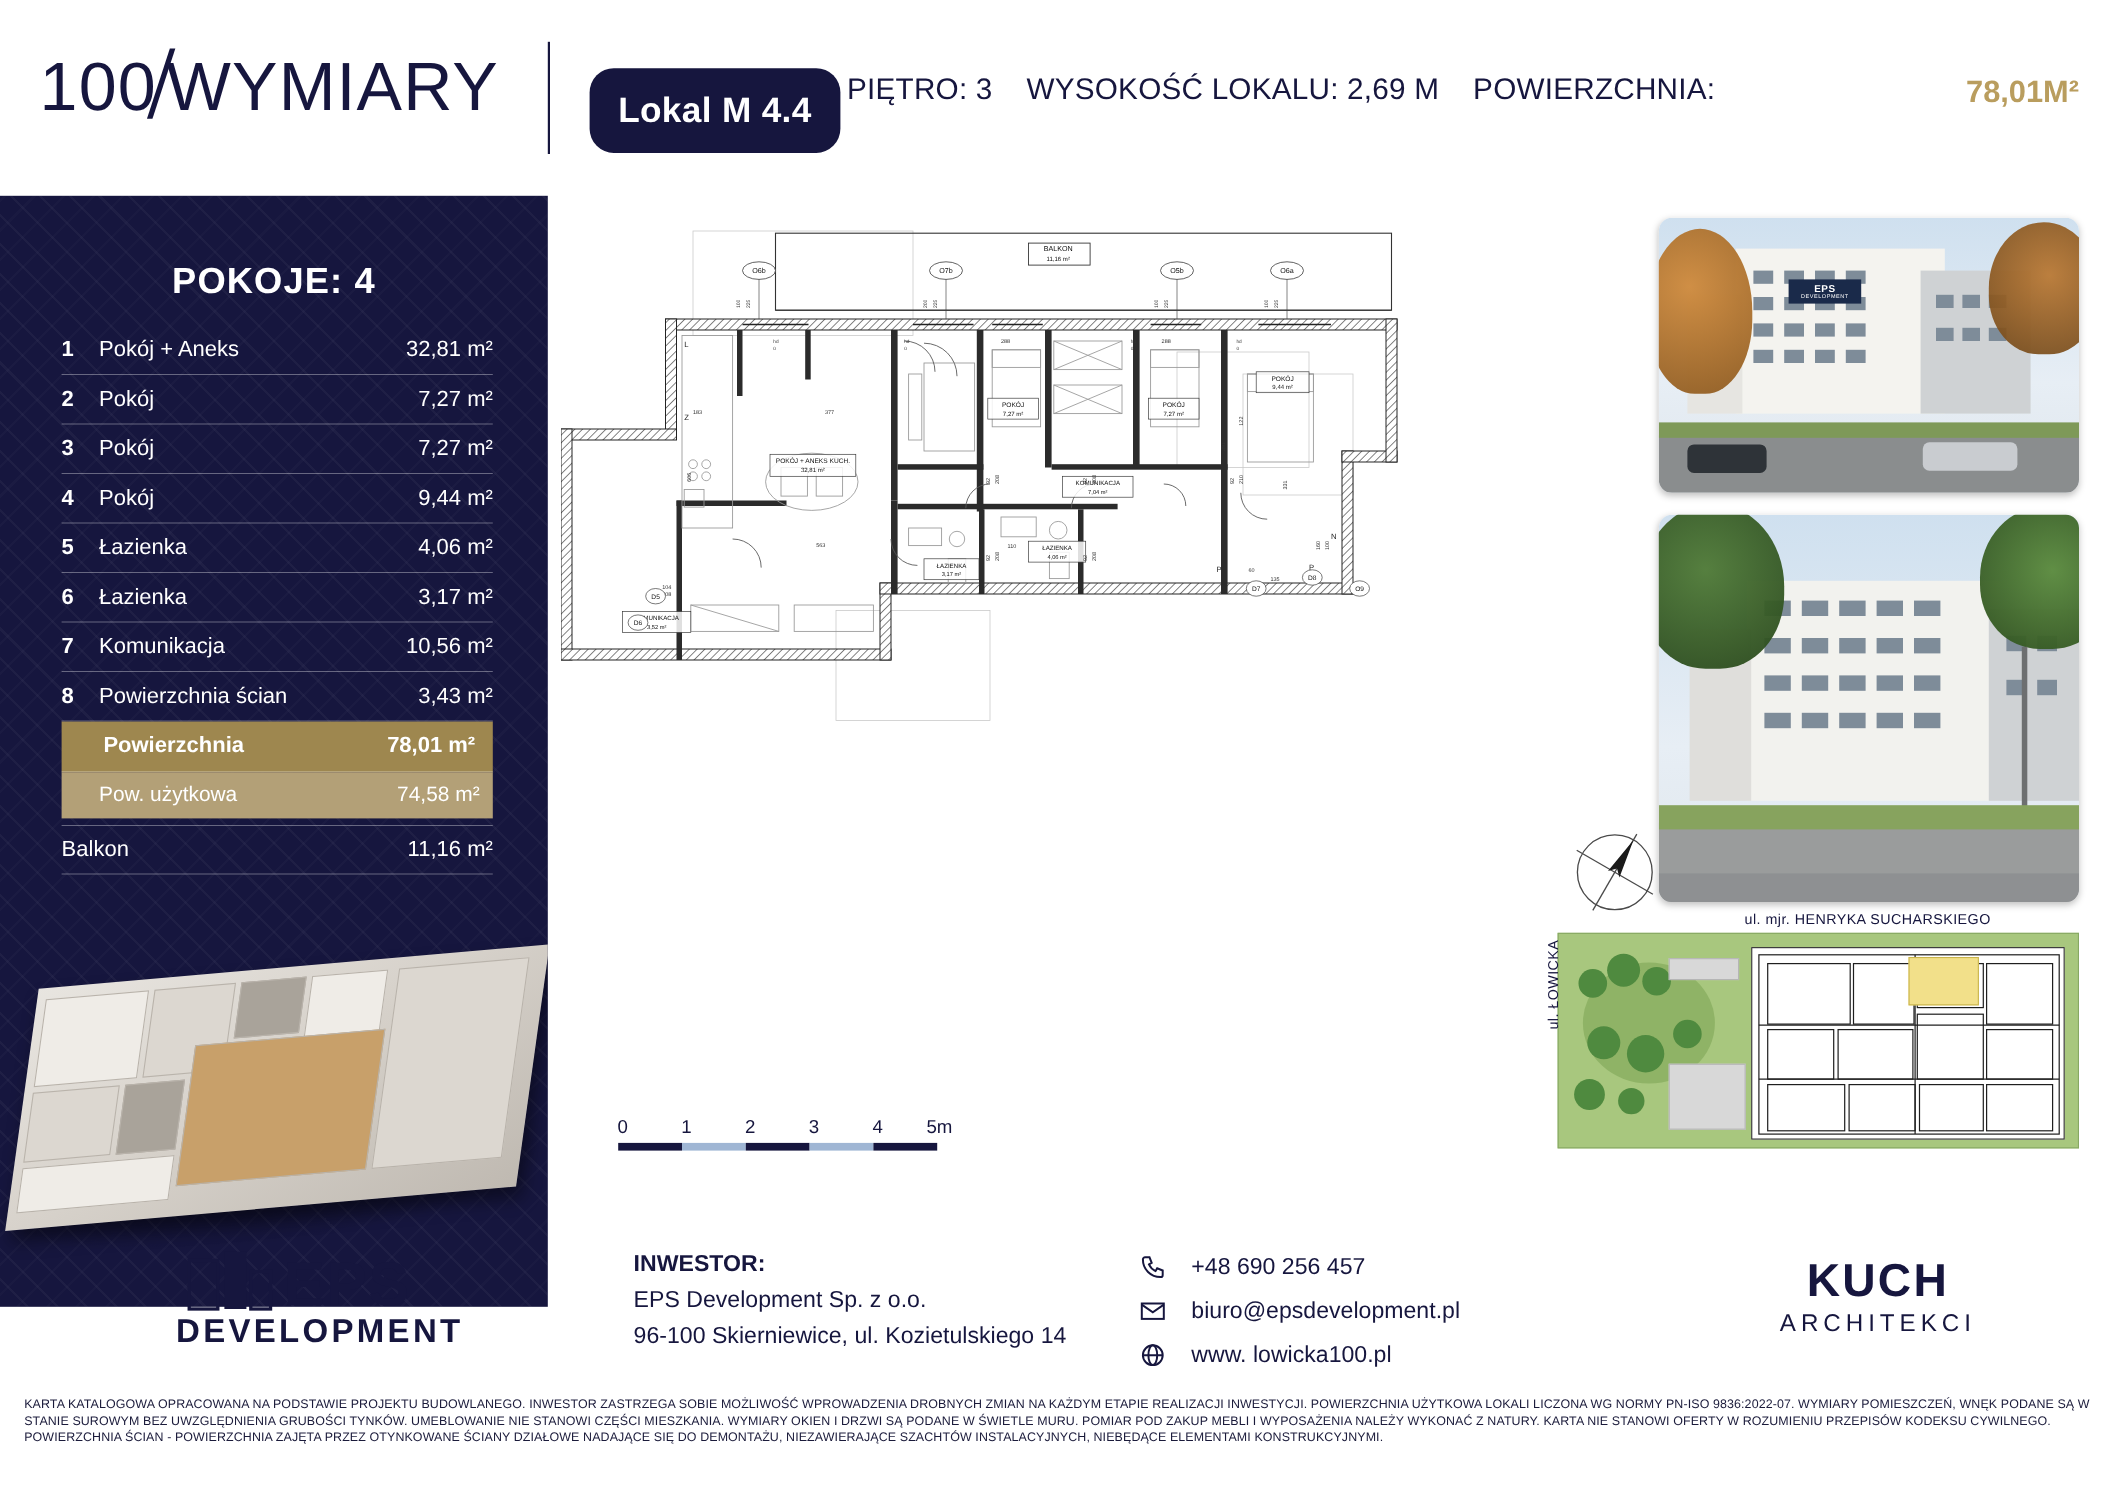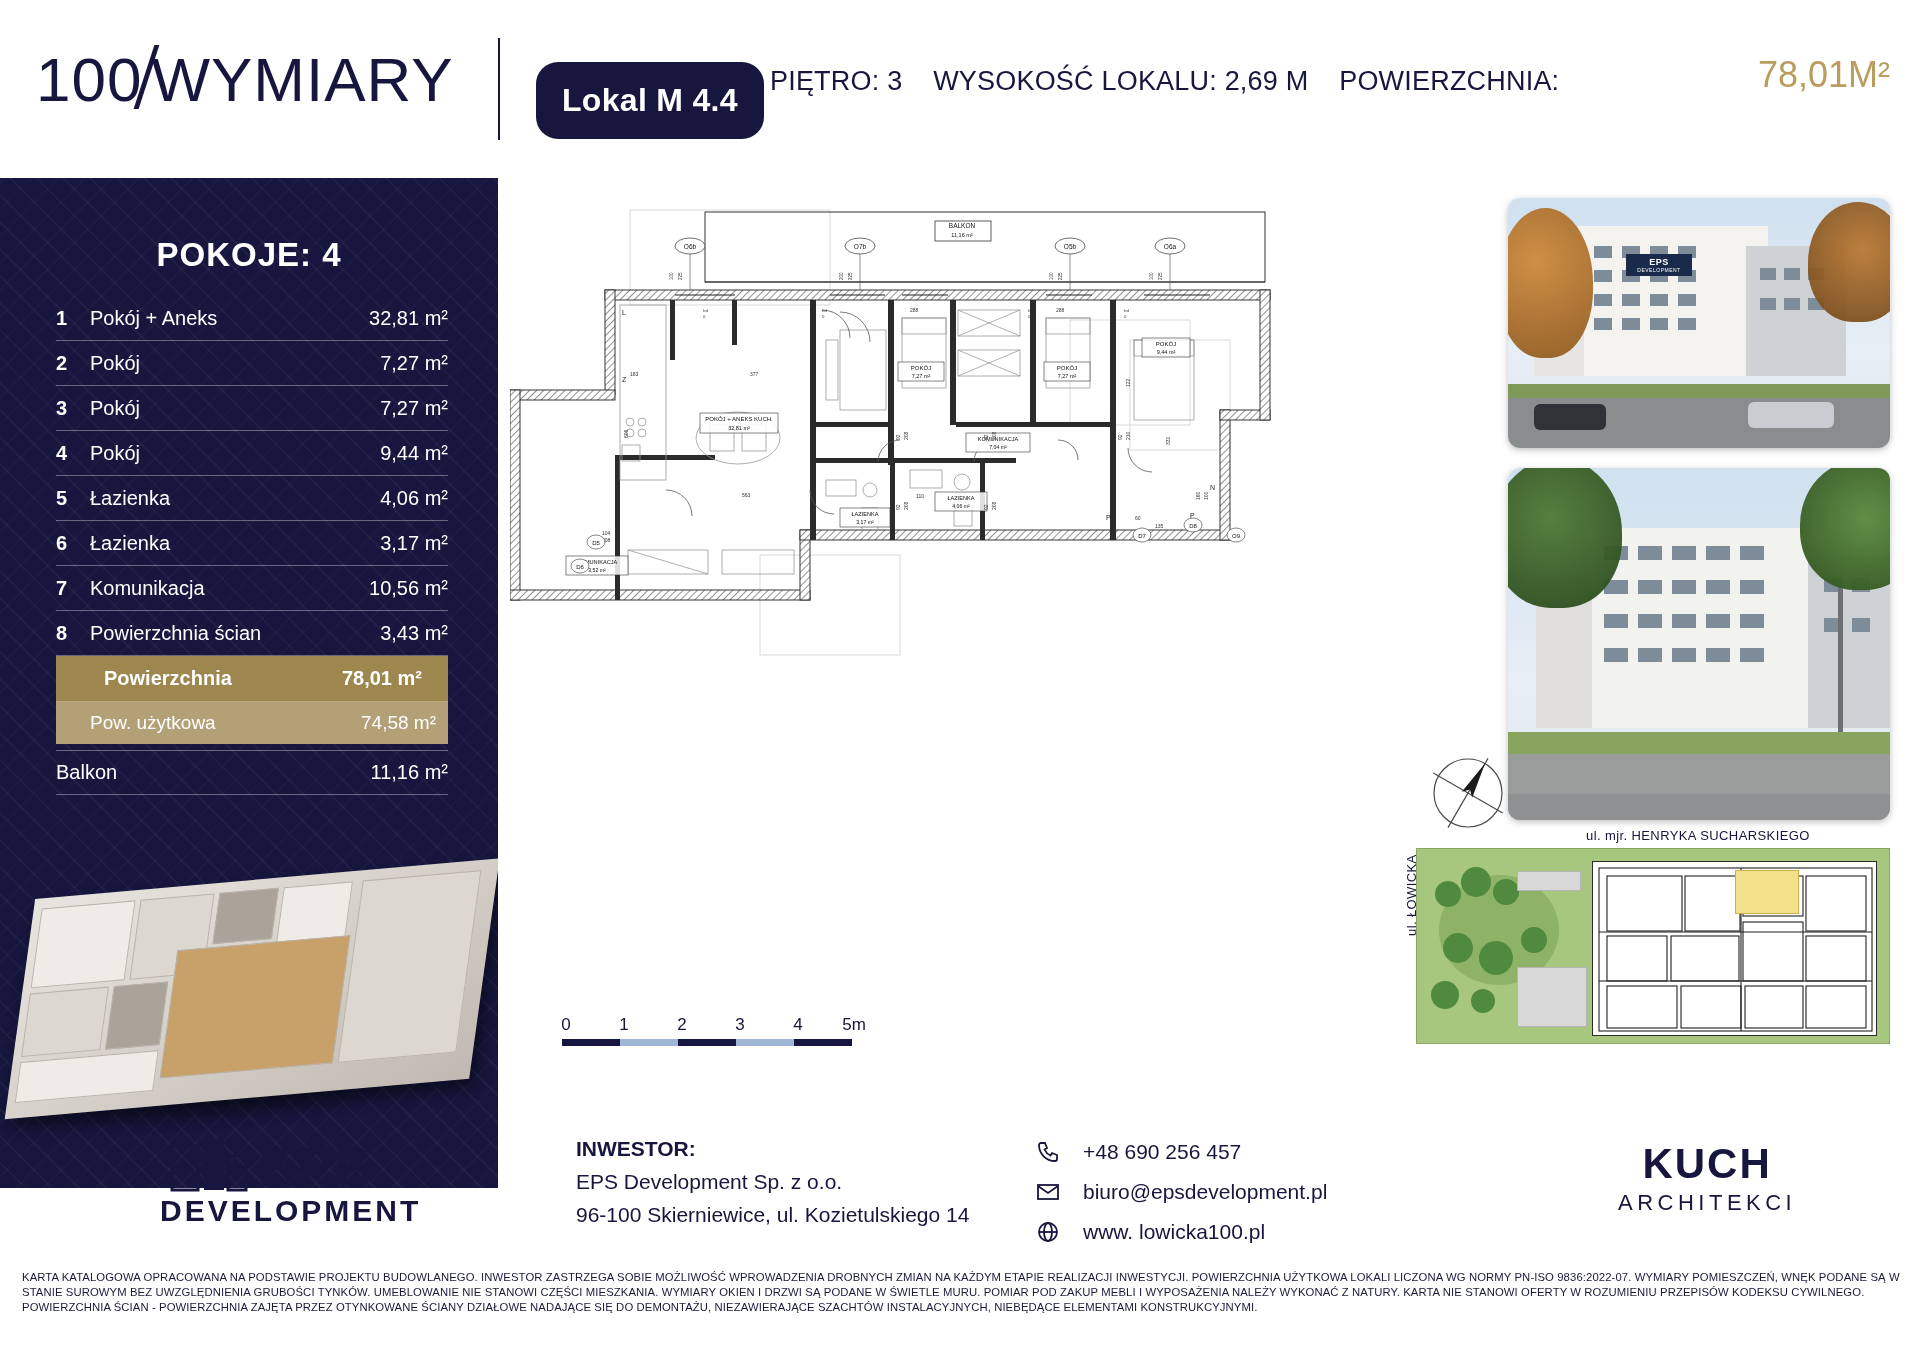--- a/index.html
+++ b/index.html
@@ -63,23 +63,23 @@
   .header-info {
     position: absolute;
     left: 770px; top: 66px;
     font-size: 27px;
     color: #16163e;
     white-space: nowrap;
     letter-spacing: 0.2px;
   }
   .header-area {
     position: absolute;
-    right: 30px; top: 54px;
-    font-size: 36px;
-    font-weight: normal;
+    right: 30px; top: 68px;
+    font-size: 28px;
+    font-weight: bold;
     color: #b99d5e;
     white-space: nowrap;
   }
 
   
   .sidebar {
     position: absolute;
     left: 0; top: 178px;
     width: 498px; height: 1010px;
     background: #16163e;
@@ -124,21 +124,21 @@
   .room-row .name { flex: 1; }
   .room-row .area {
     text-align: right;
     white-space: nowrap;
   }
 
   .row-total {
     background: #9e874f;
     border-bottom: 1px solid rgba(255,255,255,0.25);
     font-weight: bold;
-    padding: 0 26px;
+    padding: 0 16px;
     height: 46px;
   }
   .row-total .name { padding-left: 22px; }
   .row-usable {
     background: #b3a077;
     border-bottom: none;
     padding: 0 12px;
     height: 42px;
     font-size: 19px;
   }

